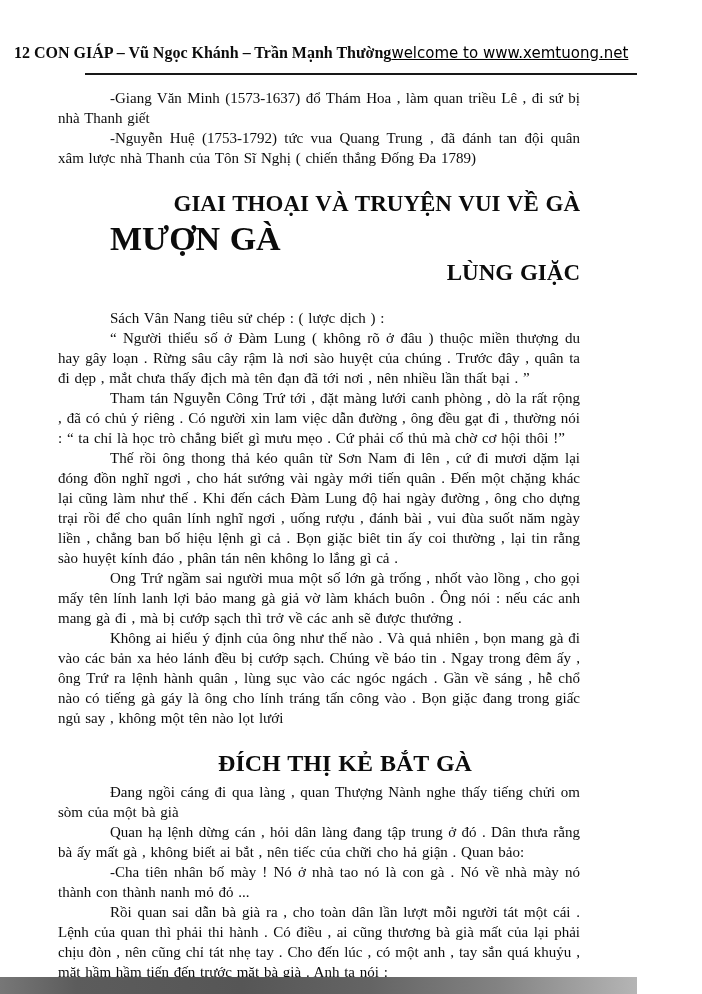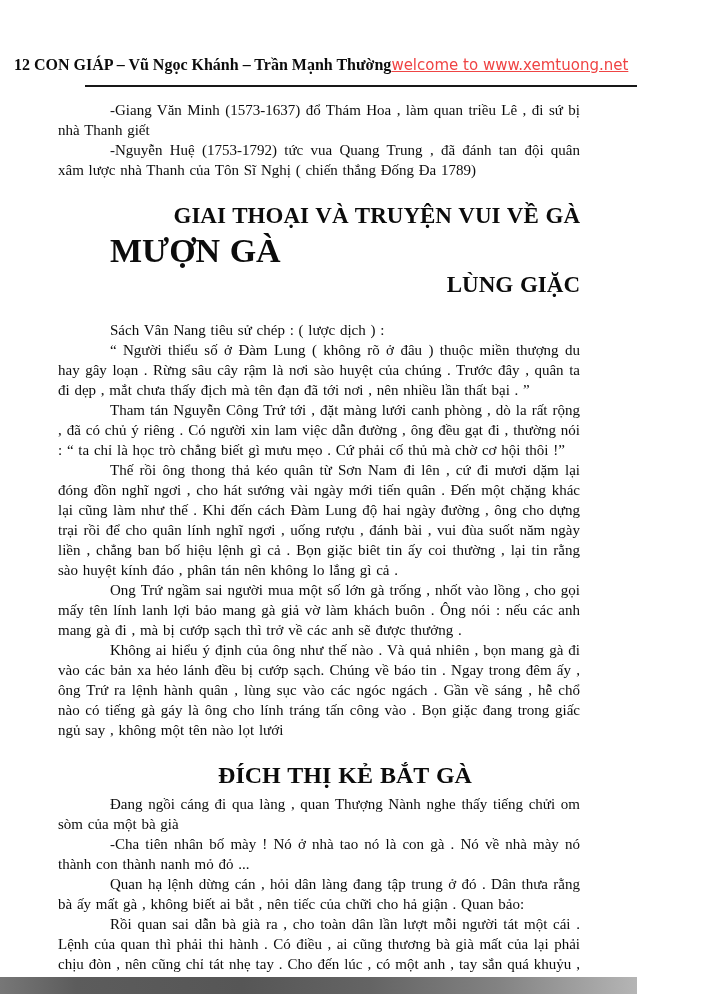--- a/index.html
+++ b/index.html
@@ -27,23 +27,22 @@
     font-family: "Liberation Serif", "DejaVu Serif", serif;
     font-weight: bold;
     font-size: 16px;
     letter-spacing: 0px;
   }
   .site-link {
     margin-left: auto;
     font-family: "DejaVu Sans", "Liberation Sans", sans-serif;
     font-size: 15px;
     text-decoration: underline;
-    color: #ef4444;
+    color: #000000;
     cursor: pointer;
-    margin-top: 12px;
   }
   .page-number {
     margin-left: 50px;
     font-size: 15px;
   }
   .rule {
     margin: 11px 0 0 85px;
     width: 567px;
     height: 2px;
     background: #181818;
@@ -126,21 +125,21 @@
     <p>Sách Vân Nang tiêu sử chép : ( lược dịch ) :</p>
     <p>“ Người thiểu số ở Đàm Lung ( không rõ ở đâu ) thuộc miền thượng du hay gây loạn . Rừng sâu cây rậm là nơi sào huyệt của chúng . Trước đây , quân ta đi dẹp , mắt chưa thấy địch mà tên đạn đã tới nơi , nên nhiều lần thất bại . ”</p>
     <p>Tham tán Nguyễn Công Trứ tới , đặt màng lưới canh phòng , dò la rất rộng , đã có chủ ý riêng . Có người xin lam việc dẫn đường , ông đều gạt đi , thường nói : “ ta chỉ là học trò chẳng biết gì mưu mẹo . Cứ phải cố thủ mà chờ cơ hội thôi !”</p>
     <p>Thế rồi ông thong thả kéo quân từ Sơn Nam đi lên , cứ đi mươi dặm lại đóng đồn nghĩ ngơi , cho hát sướng vài ngày mới tiến quân . Đến một chặng khác lại cũng làm như thế . Khi đến cách Đàm Lung độ hai ngày đường , ông cho dựng trại rồi để cho quân lính nghĩ ngơi , uống rượu , đánh bài , vui đùa suốt năm ngày liền , chẳng ban bố hiệu lệnh gì cả . Bọn giặc biêt tin ấy coi thường , lại tin rằng sào huyệt kính đáo , phân tán nên không lo lắng gì cả .</p>
     <p>Ong Trứ ngầm sai người mua một số lớn gà trống , nhốt vào lồng , cho gọi mấy tên lính lanh lợi bảo mang gà giả vờ làm khách buôn . Ông nói : nếu các anh mang gà đi , mà bị cướp sạch thì trở về các anh sẽ được thưởng .</p>
     <p>Không ai hiểu ý định của ông như thế nào . Và quả nhiên , bọn mang gà đi vào các bản xa hẻo lánh đều bị cướp sạch. Chúng về báo tin . Ngay trong đêm ấy , ông Trứ ra lệnh hành quân , lùng sục vào các ngóc ngách . Gần về sáng , hễ chổ nào có tiếng gà gáy là ông cho lính tráng tấn công vào . Bọn giặc đang trong giấc ngủ say , không một tên nào lọt lưới</p>
 
     <div class="h-section">ĐÍCH THỊ KẺ BẮT GÀ</div>
 
     <p>Đang ngồi cáng đi qua làng , quan Thượng Nành nghe thấy tiếng chửi om sòm của một bà già</p>
+    <p>Quan hạ lệnh dừng cán , hỏi dân làng đang tập trung ở đó . Dân thưa rằng bà ấy mất gà , không biết ai bắt , nên tiếc của chữi cho hả giận . Quan bảo:</p>
     <p>-Cha tiên nhân bố mày ! Nó ở nhà tao nó là con gà . Nó về nhà mày nó thành con thành nanh mỏ đỏ ...</p>
-    <p>Quan hạ lệnh dừng cán , hỏi dân làng đang tập trung ở đó . Dân thưa rằng bà ấy mất gà , không biết ai bắt , nên tiếc của chữi cho hả giận . Quan bảo:</p>
     <p>Rồi quan sai dẫn bà già ra , cho toàn dân lần lượt mỗi người tát một cái . Lệnh của quan thì phải thi hành . Có điều , ai cũng thương bà già mất của lại phải chịu đòn , nên cũng chỉ tát nhẹ tay . Cho đến lúc , có một anh , tay sắn quá khuỷu , mặt hầm hầm tiến đến trước mặt bà già . Anh ta nói :</p>
 
   </div>
 
   <div class="scan-edge"></div>
 
 </div>
 
 </body></html>

